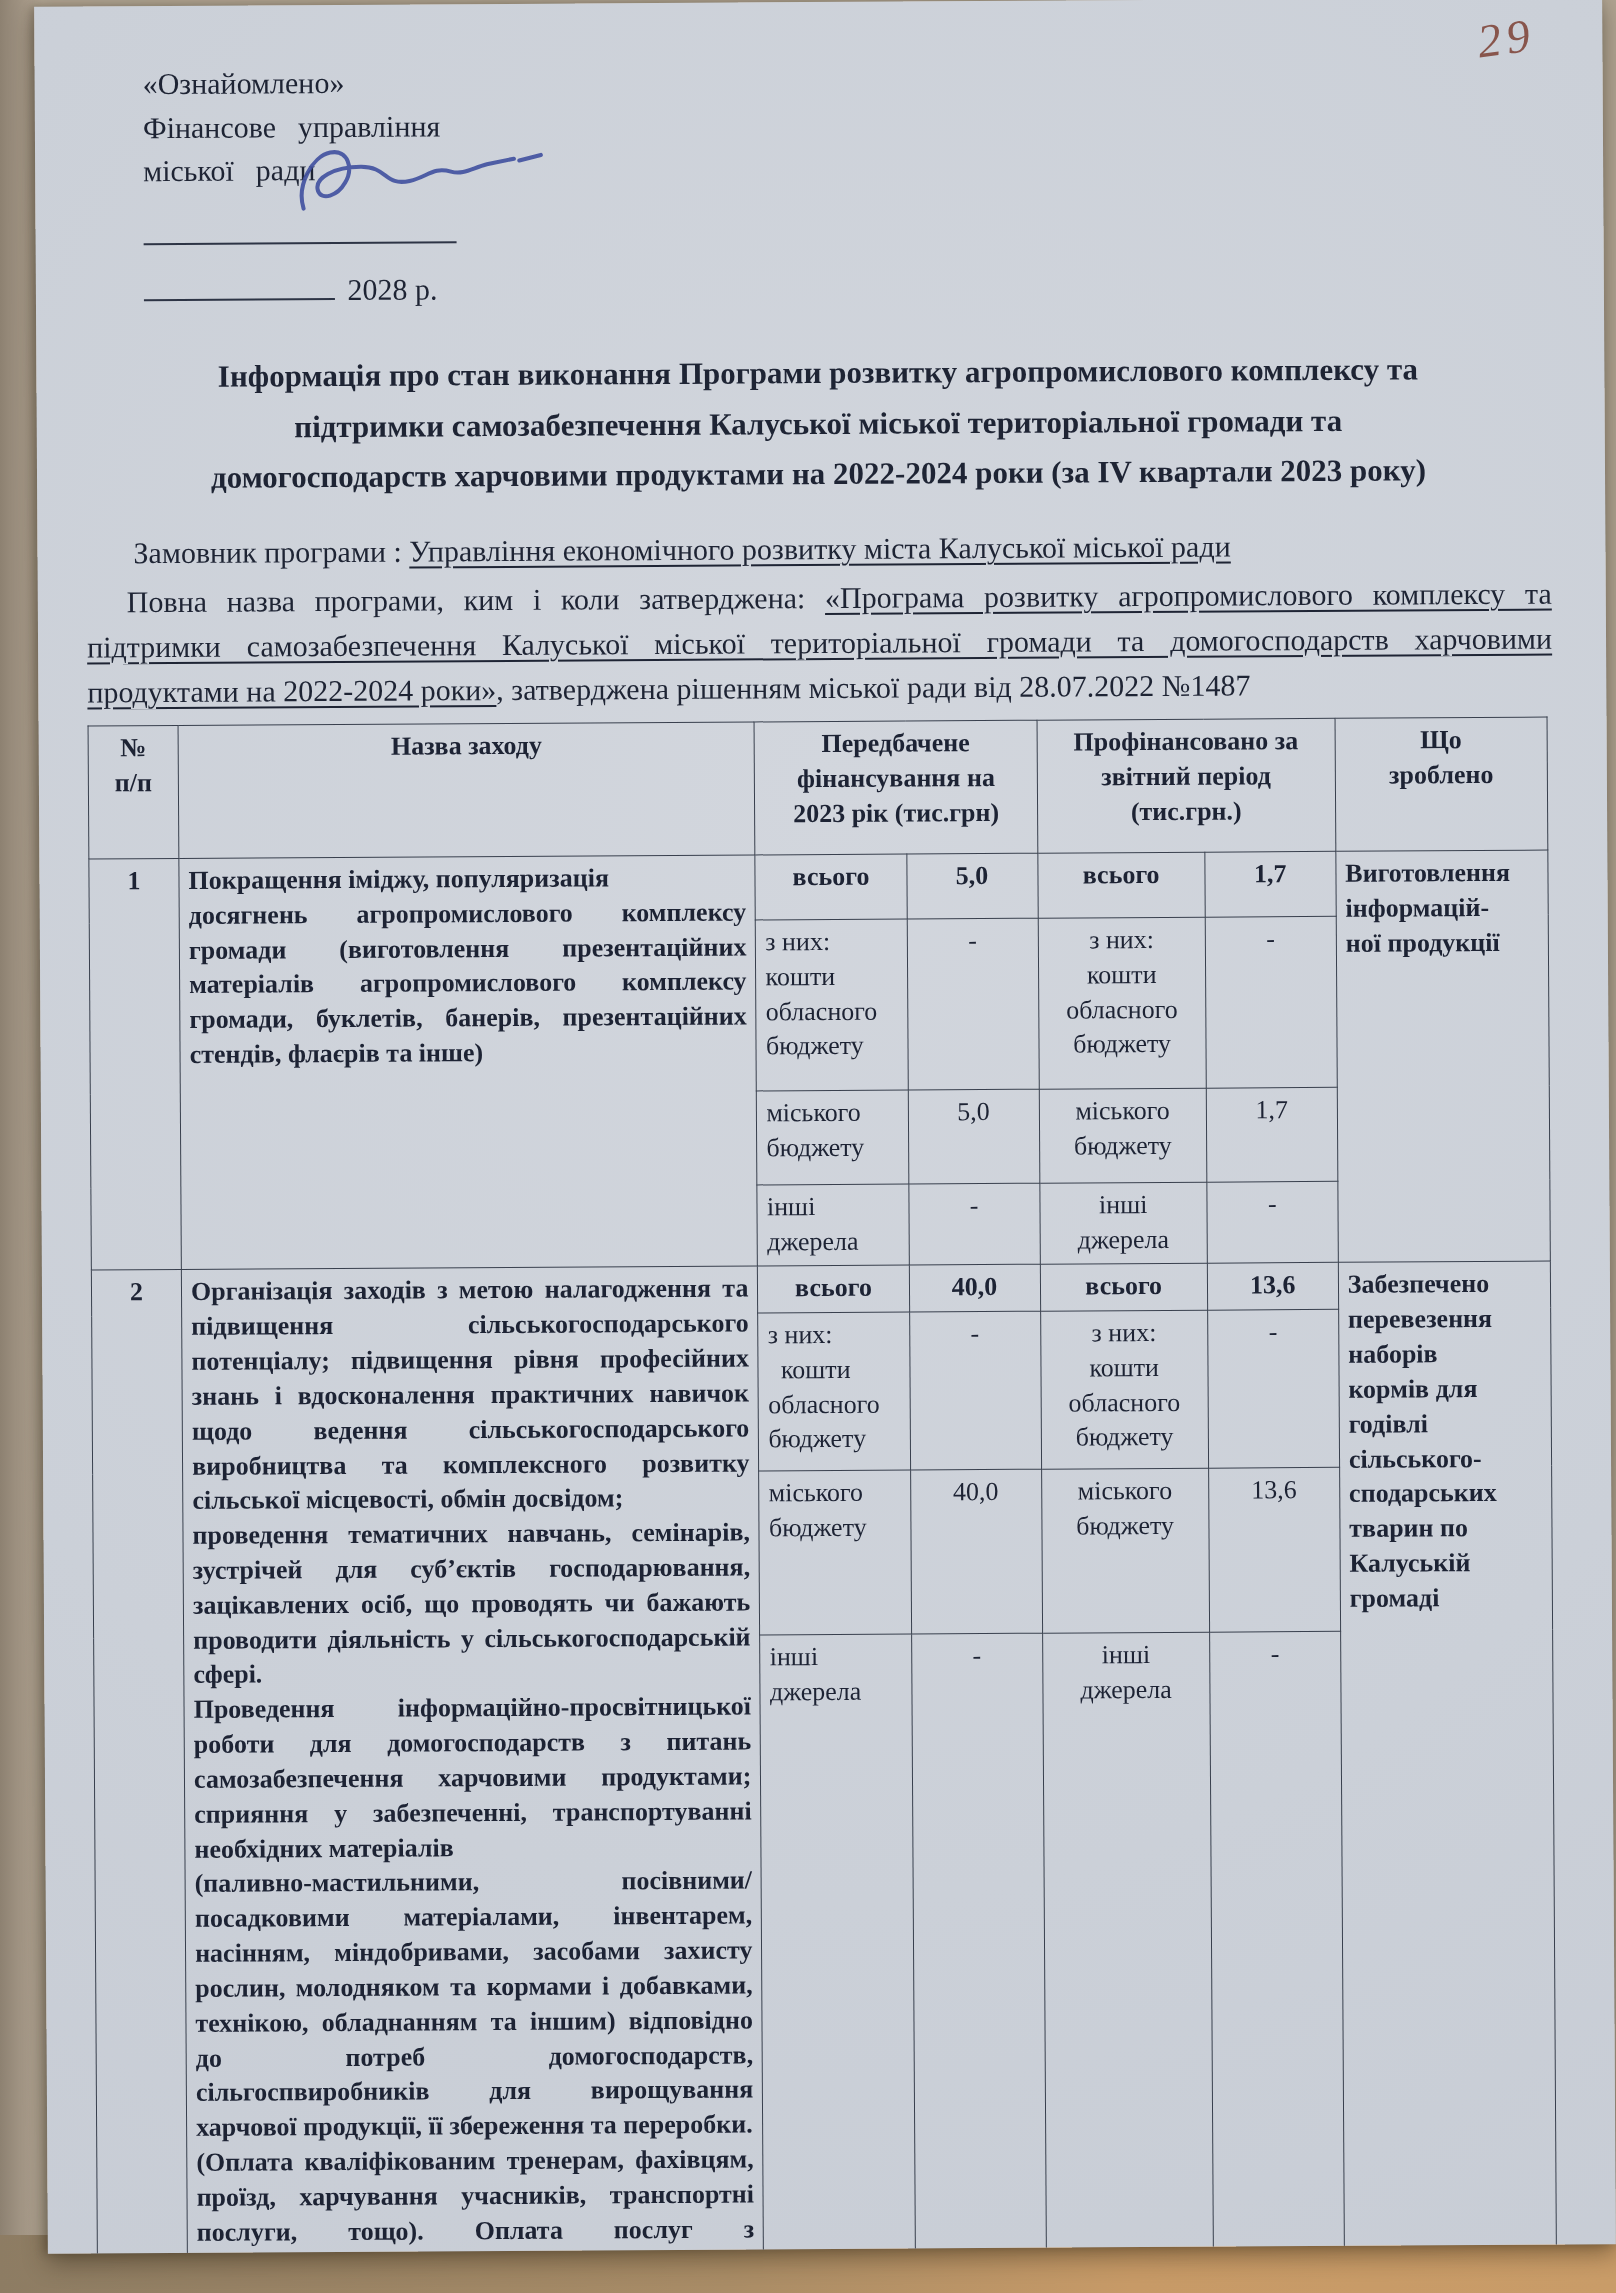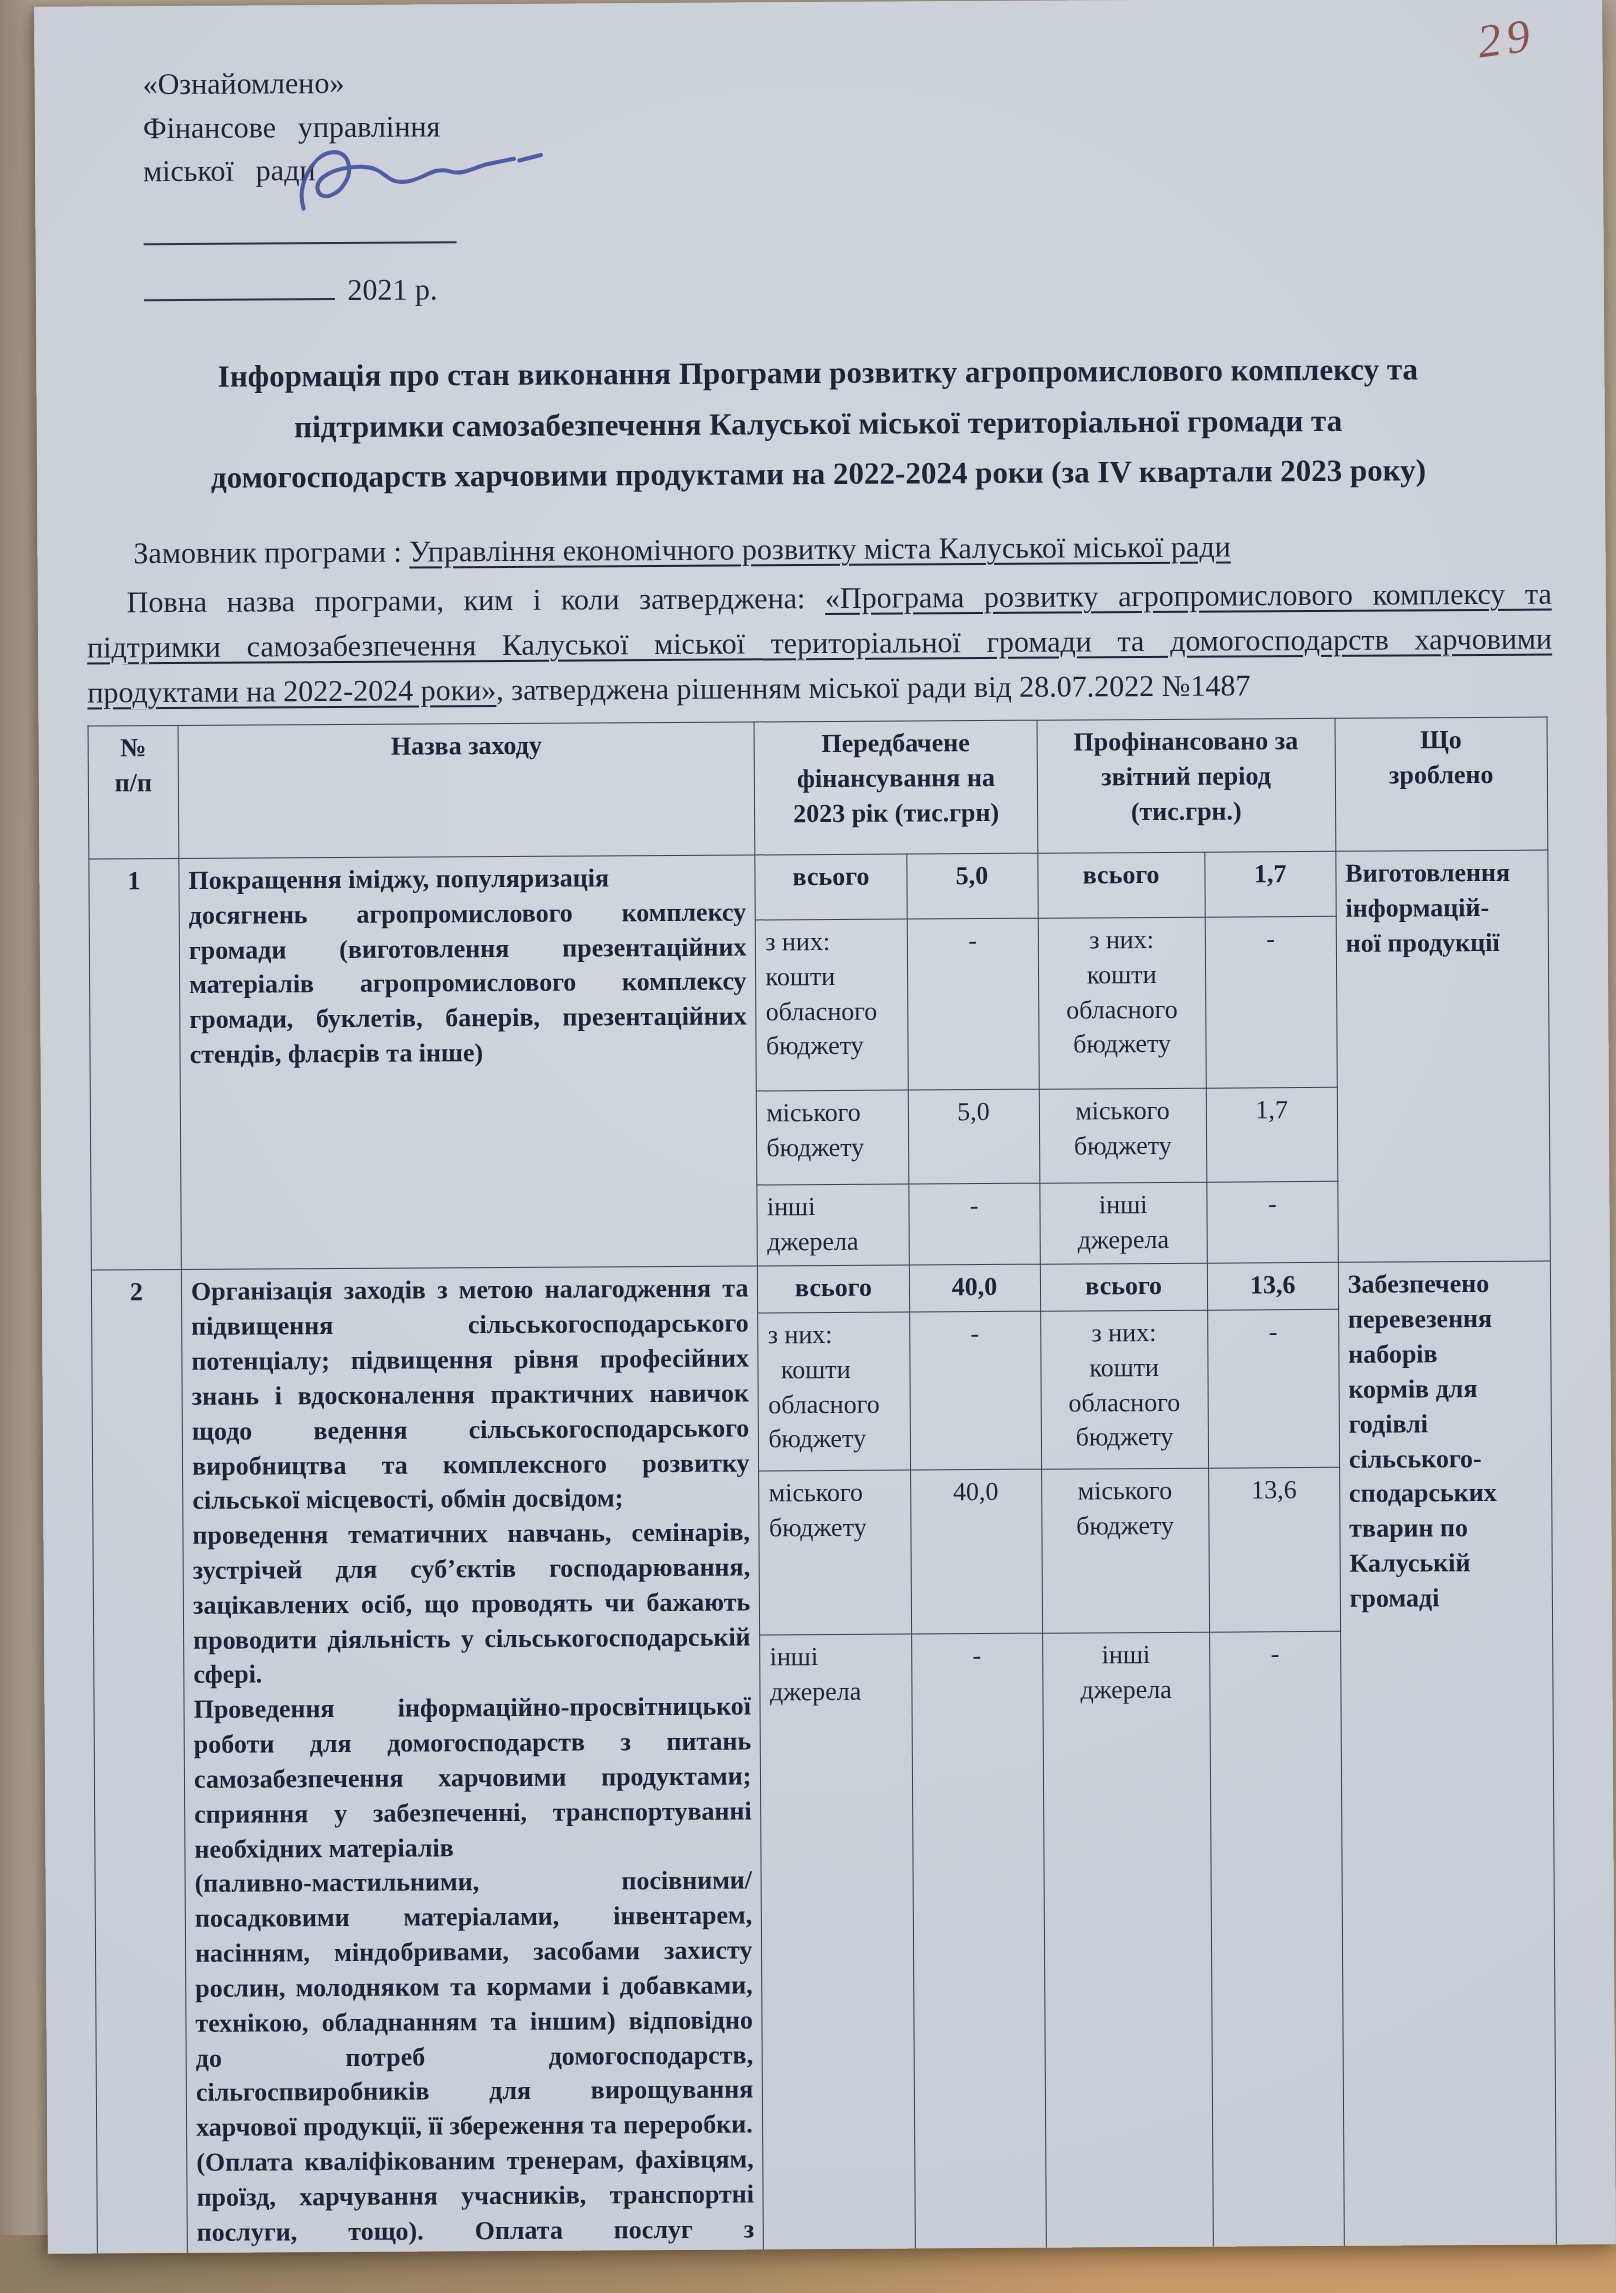--- a/index.html
+++ b/index.html
@@ -73,21 +73,21 @@
 
   <div class="stamp">
     <div>«Ознайомлено»</div>
     <div class="ws">Фінансове управління</div>
     <div class="ws">міської ради</div>
     <svg class="signature-svg" width="297" height="99" viewBox="0 0 330 110">
       <path d="M28,86 C20,60 38,28 58,24 C78,20 84,42 74,58 C66,72 48,78 44,66 C40,52 62,40 92,40 C122,40 118,62 146,56 C166,52 172,40 192,46 C206,50 216,42 232,38 L262,32 M268,34 L292,28" fill="none" stroke="#40509e" stroke-width="4.5" stroke-linecap="round" opacity="0.9"></path>
     </svg>
     <div><span class="blank-line sig-line"></span></div>
     <div class="date-row">
-      <span class="blank-line date-line"></span><span>2021 р.</span>
+      <span class="blank-line date-line"></span><span>2028 р.</span>
     </div>
   </div>
 
   <div class="hand-number">29</div>
 
   <div class="title">
     <div>Інформація про стан виконання Програми розвитку агропромислового комплексу та</div>
     <div>підтримки самозабезпечення Калуської міської територіальної громади та</div>
     <div>домогосподарств харчовими продуктами на 2022-2024 роки (за IV квартали 2023 року)</div>
   </div>

